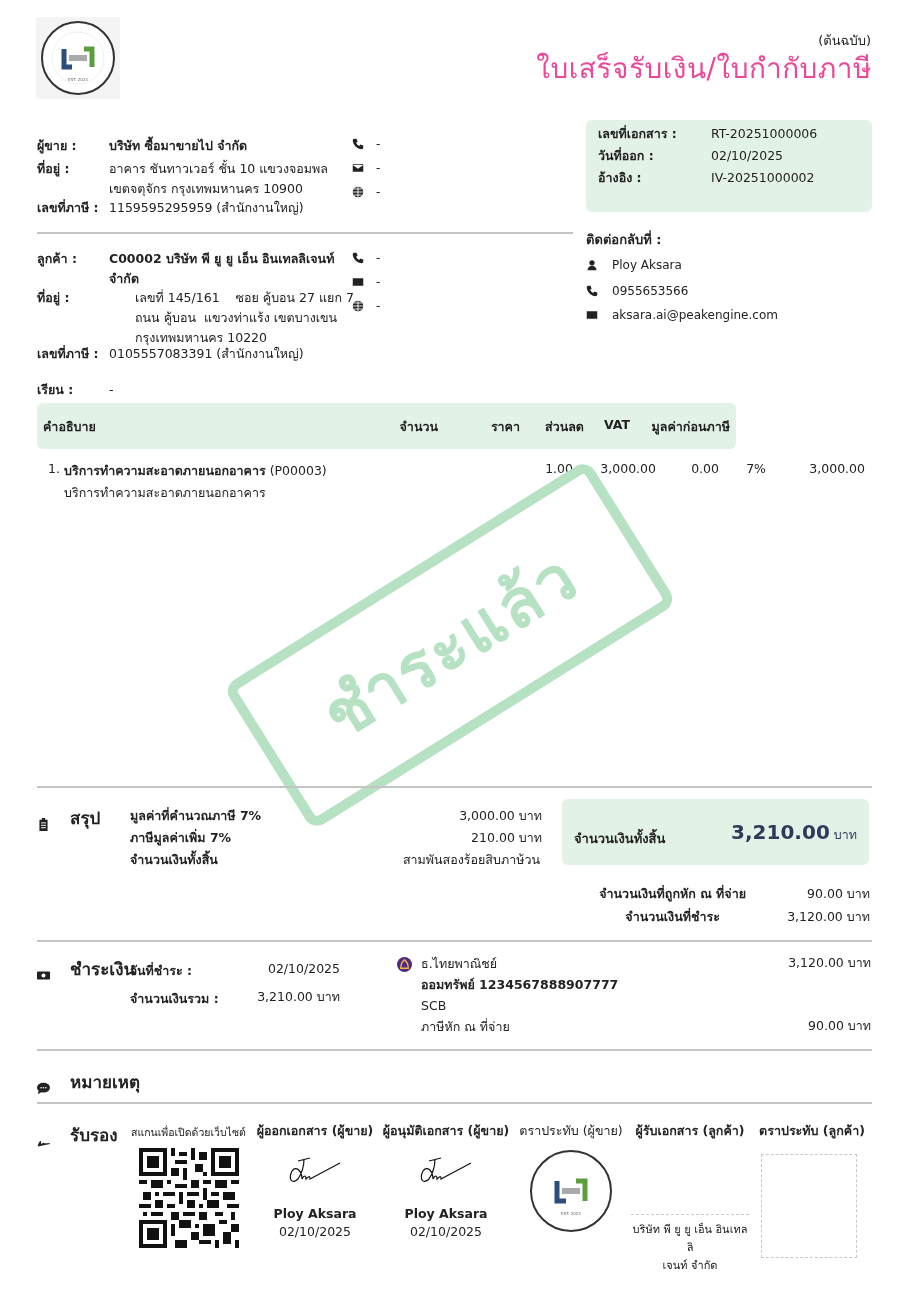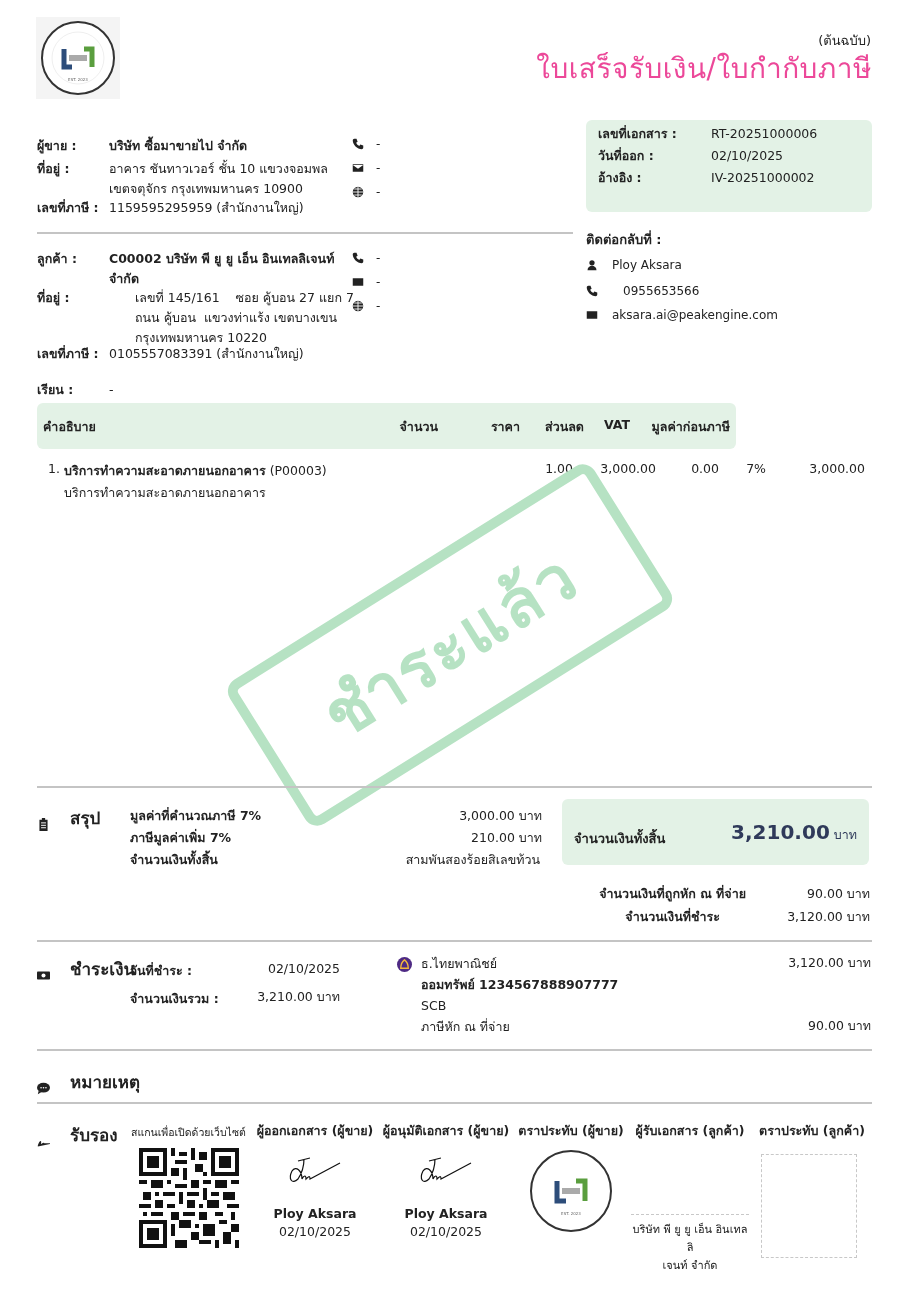--- a/index.html
+++ b/index.html
@@ -109,21 +109,21 @@
 <div class="hr" style="left:37px; top:232px; width:536px;"></div>
 
 <div class="abs bold" style="left:586px; top:229px; font-size:13px;">ติดต่อกลับที่ :</div>
 <div class="contact-ic" style="left:586px; top:255px; gap:14px;">
   <svg viewBox="0 0 16 16">
       <circle cx="8" cy="5" r="3.5"></circle>
       <path d="M2 15c0-4 3-6 6-6s6 2 6 6z"></path>
     </svg>
   <span>Ploy Aksara</span>
 </div>
-<div class="contact-ic" style="left:586px; top:281px; gap:25px;">
+<div class="contact-ic" style="left:586px; top:281px; gap:14px;">
   <svg viewBox="0 0 16 16">
       <path d="M3 1l3 0 1.5 4-2 1.3c.9 2 2.3 3.4 4.2 4.2L11 8.5l4 1.5v3c0 1-1 2-2 2C7 15 1 9 1 3c0-1 1-2 2-2z"></path>
     </svg>
   <span>0955653566</span>
 </div>
 <div class="contact-ic" style="left:586px; top:305px; gap:14px;">
   <svg viewBox="0 0 16 16">
       <path d="M1 3h14v10H1z"></path>
     </svg>
   <span>aksara.ai@peakengine.com</span>
@@ -210,21 +210,21 @@
   <span>สรุป</span>
 </div>
 <div class="abs bold" style="left:130px; top:805px; line-height:22px; font-size:12.5px;">
   <div>มูลค่าที่คำนวณภาษี 7%</div>
   <div>ภาษีมูลค่าเพิ่ม 7%</div>
   <div>จำนวนเงินทั้งสิ้น</div>
 </div>
 <div class="abs" style="right:374px; top:805px; line-height:22px; text-align:right; font-size:12.5px;">
   <div>3,000.00 บาท</div>
   <div>210.00 บาท</div>
-  <div style="margin-right:2px;">สามพันสองร้อยสิเลขท้วน</div>
+  <div style="margin-right:2px;">สามพันสองร้อยสิบภาษ้วน</div>
 </div>
 
 <div class="abs totalbox green-bg">
   <span class="abs bold" style="left:12px; top:29px; font-size:13px;">จำนวนเงินทั้งสิ้น</span>
   <span class="abs" style="right:12px; top:21px; color:#2f3a5a;">
     <span style="font-size:20px; font-weight:bold;">3,210.00</span>
     <span style="font-size:12.5px;">บาท</span>
   </span>
 </div>
 
@@ -319,21 +319,21 @@
 <div class="sig-col" style="left:380px; top:1121px; width:132px;">
   <div style="font-size:12.5px; font-weight:bold; white-space:nowrap;">ผู้อนุมัติเอกสาร (ผู้ขาย)</div>
   <svg width="70" height="50" viewBox="0 0 70 50" style="margin-top:8px;">
     <path d="M18 12 L30 9 M24 10 C24 18 22 24 18 30 C12 36 8 30 12 22 C16 16 22 22 22 30 C24 26 26 26 26 30 C28 28 30 26 30 30 L60 14" stroke="#111" stroke-width="1.2" fill="none"></path>
   </svg>
   <div class="bold" style="font-size:12.5px; margin-top:4px;">Ploy Aksara</div>
   <div style="font-size:12.5px; margin-top:3px;">02/10/2025</div>
 </div>
 
 <div class="sig-col" style="left:516px; top:1121px; width:110px;">
-  <div style="font-size:12.5px; font-weight:bold; white-space:nowrap;">ตราประทับ (ผู้ขาย)</div>
+  <div style="font-size:12.5px; font-weight:normal; white-space:nowrap;">ตราประทับ (ผู้ขาย)</div>
   <svg width="84" height="84" viewBox="0 0 84 84" style="margin-top:8px;">
     <circle cx="42" cy="42" r="40" fill="#fff" stroke="#333" stroke-width="2"></circle>
     <path d="M28 32 L28 52 L37 52" stroke="#2d4d7a" stroke-width="5" fill="none"></path>
     <path d="M56 52 L56 32 L47 32" stroke="#5a9e3e" stroke-width="5" fill="none"></path>
     <rect x="33" y="39" width="18" height="6" fill="#aaa"></rect>
     <text x="42" y="66" font-size="4" text-anchor="middle" fill="#666" font-family="DejaVu Sans, sans-serif">EST. 2023</text>
   </svg>
 </div>
 
 <div class="sig-col" style="left:630px; top:1121px; width:120px;">

